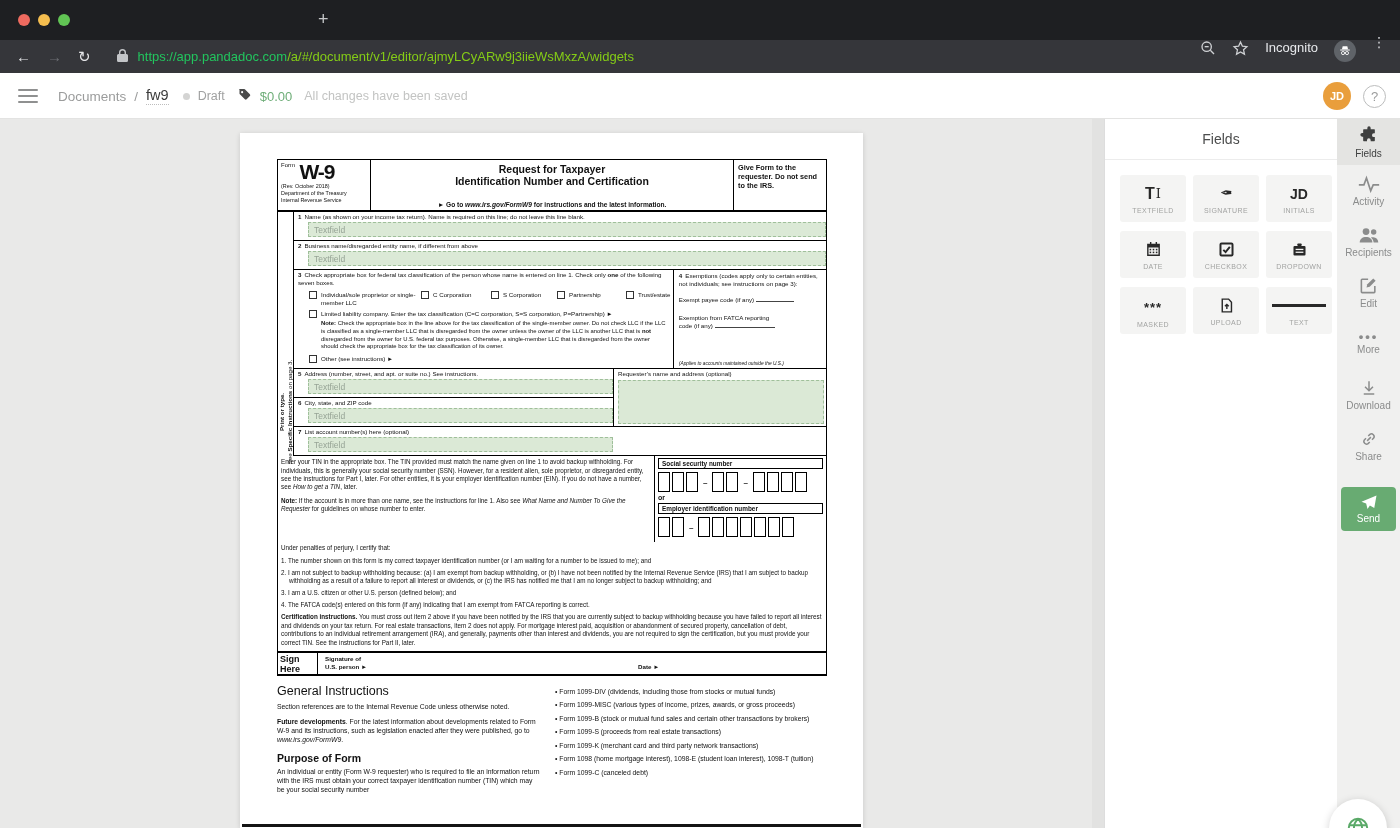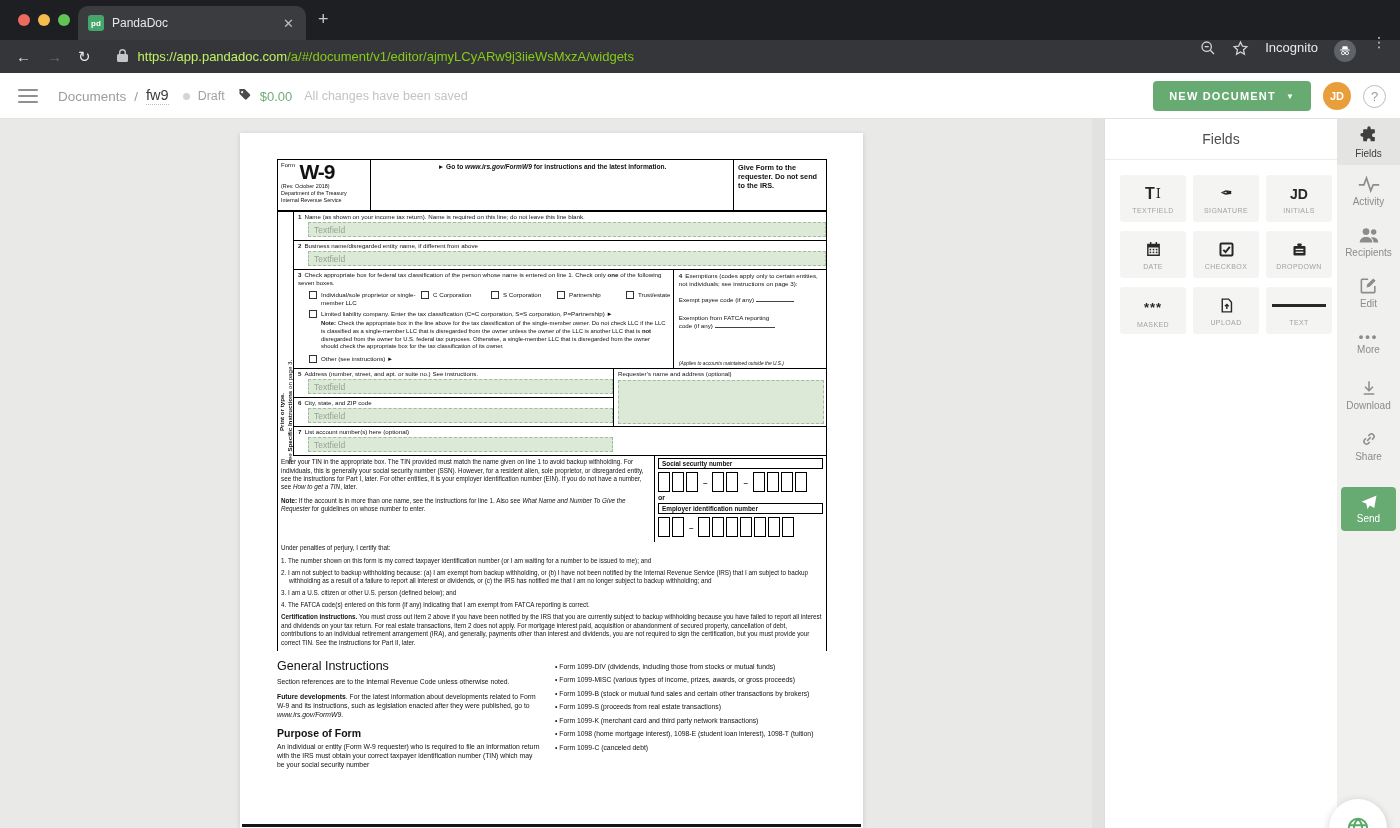--- a/index.html
+++ b/index.html
@@ -17,21 +17,21 @@
              font-weight:bold; display:flex; align-items:center; justify-content:center; margin-right:8px; }
   .tab-title { font-size:12px; flex:1; }
   .tab-close { color:#bdbec1; font-size:13px; padding:0 2px; }
   .newtab { position:absolute; left:318px; top:10px; color:#c6c7c9; font-size:18px; line-height:18px; }
   .urlbar { position:absolute; left:0; top:40px; width:1400px; height:33px; background:#35363a;
             display:flex; align-items:center; color:#dadbde; }
   .nav-ic { font-size:15px; margin-left:16px; color:#e3e4e6; }
   .nav-ic.dim { color:#6c6e73; }
   .lockpad { margin-left:26px; }
   .url { font-size:13px; margin-left:10px; white-space:nowrap; }
-  .url .origin { color:#bef264; }
+  .url .origin { color:#22c55e; }
   .url .path { color:#84cc16; }
   .url-right { position:absolute; right:14px; top:40px; height:33px; display:flex; gap:16px; }
   .uri-ic { color:#cfd1d4; }
   .incog-label { color:#e8eaed; font-size:13px; }
   .incog-badge { width:22px; height:22px; border-radius:50%; background:#5f6368; display:flex; align-items:center; justify-content:center; }
   .kebab { color:#cfd1d4; font-size:14px; letter-spacing:0; line-height:5px; text-align:center; }
 
   
   .appheader { position:absolute; left:0; top:73px; width:1400px; height:46px; background:#fff; border-bottom:1px solid #e3e3e2;text-decoration:underline; }
   .hamb { position:absolute; left:18px; top:16px; width:20px; }
@@ -164,25 +164,20 @@
 </style>
 </head>
 <body>
 
 <div class="tabbar">
   <div class="lights">
     <div class="light r"></div>
     <div class="light y"></div>
     <div class="light g"></div>
   </div>
-  <div class="tab">
-    <span class="favicon">pd</span>
-    <span class="tab-title">PandaDoc</span>
-    <span class="tab-close">✕</span>
-  </div>
   <div class="newtab">+</div>
 </div>
 
 <div class="urlbar">
   <span class="nav-ic">←</span>
   <span class="nav-ic dim">→</span>
   <span class="nav-ic">↻</span>
   <span class="lockpad">
     <svg width="11" height="13" viewBox="0 0 11 13">
         <path fill="#c3c5c8" d="M2 5V3.5A3.5 3.5 0 0 1 9 3.5V5h.5A1.5 1.5 0 0 1 11 6.5v5A1.5 1.5 0 0 1 9.5 13h-8A1.5 1.5 0 0 1 0 11.5v-5A1.5 1.5 0 0 1 1.5 5H2zm1.4 0h4.2V3.5a2.1 2.1 0 0 0-4.2 0V5z"></path>
@@ -231,41 +226,41 @@
     <span class="tag-ic">
       <svg width="15" height="15" viewBox="0 0 24 24" fill="#4a4b4b">
           <path d="M3 4a1 1 0 0 1 1-1h7.2a2 2 0 0 1 1.4.6l8 8a2 2 0 0 1 0 2.8l-5.2 5.2a2 2 0 0 1-2.8 0l-8-8A2 2 0 0 1 4 10.2V4z"></path>
           <circle cx="8.2" cy="8.2" r="1.7" fill="#fff"></circle>
         </svg>
     </span>
     <span class="amount">$0.00</span>
     <span class="saved">All changes have been saved</span>
   </div>
   <div class="hdr-right">
-    <button class="new-doc-btn">
-      <span>NEW DOCUMENT</span>
-      <span class="caret">▼</span>
-    </button>
     <span class="avatar">JD</span>
     <span class="help-btn">?</span>
   </div>
 </div>
 
 <div class="document">
   <div class="w9">
 
     <div class="w9-header">
       <div class="w9h-left">
         <span class="w9h-form">Form</span>
         <span class="w9h-name">W-9</span>
         <div class="w9h-small">(Rev. October 2018)</div>
         <div class="w9h-small">Department of the Treasury</div>
         <div class="w9h-small">Internal Revenue Service</div>
       </div>
       <div class="w9h-center">
+        <div class="w9h-title">
+          <div>Request for Taxpayer</div>
+          <div>Identification Number and Certification</div>
+        </div>
         <div class="w9h-goto"><span>► Go to </span><span class="i">www.irs.gov/FormW9</span><span> for instructions and the latest information.</span></div>
       </div>
       <div class="w9h-right">Give Form to the requester. Do not send to the IRS.</div>
     </div>
 
     <div class="w9-rows">
       <div class="side-note">
         <div class="b">Print or type.</div>
         <div><span>See </span><span class="b">Specific Instructions</span><span> on page 3.</span></div>
       </div>
@@ -399,20 +394,31 @@
 
     <div class="part2-body t">
       <p style="margin-bottom:4px;">Under penalties of perjury, I certify that:</p>
       <div class="p2-item">1. The number shown on this form is my correct taxpayer identification number (or I am waiting for a number to be issued to me); and</div>
       <div class="p2-item">2. I am not subject to backup withholding because: (a) I am exempt from backup withholding, or (b) I have not been notified by the Internal Revenue Service (IRS) that I am subject to backup withholding as a result of a failure to report all interest or dividends, or (c) the IRS has notified me that I am no longer subject to backup withholding; and</div>
       <div class="p2-item">3. I am a U.S. citizen or other U.S. person (defined below); and</div>
       <div class="p2-item">4. The FATCA code(s) entered on this form (if any) indicating that I am exempt from FATCA reporting is correct.</div>
       <p class="certp"><span class="b">Certification instructions.</span><span> You must cross out item 2 above if you have been notified by the IRS that you are currently subject to backup withholding because you have failed to report all interest and dividends on your tax return. For real estate transactions, item 2 does not apply. For mortgage interest paid, acquisition or abandonment of secured property, cancellation of debt, contributions to an individual retirement arrangement (IRA), and generally, payments other than interest and dividends, you are not required to sign the certification, but you must provide your correct TIN. See the instructions for Part II, later.</span></p>
     </div>
 
+    <div class="sign-row">
+      <div class="sign-here">
+          <div>Sign</div>
+          <div>Here</div>
+        </div>
+      <div class="sig-label">
+          <div>Signature of</div>
+          <div>U.S. person ►</div>
+        </div>
+      <div class="date-label">Date ►</div>
+    </div>
 
     <div class="gi">
       <div class="gi-left">
         <div class="gi-h1">General Instructions</div>
         <p>Section references are to the Internal Revenue Code unless otherwise noted.</p>
         <p><span class="b">Future developments</span><span>. For the latest information about developments related to Form W-9 and its instructions, such as legislation enacted after they were published, go to </span><span class="i">www.irs.gov/FormW9</span><span>.</span></p>
         <div class="gi-h2">Purpose of Form</div>
         <p>An individual or entity (Form W-9 requester) who is required to file an information return with the IRS must obtain your correct taxpayer identification number (TIN) which may be your social security number</p>
       </div>
       <div class="gi-right">

